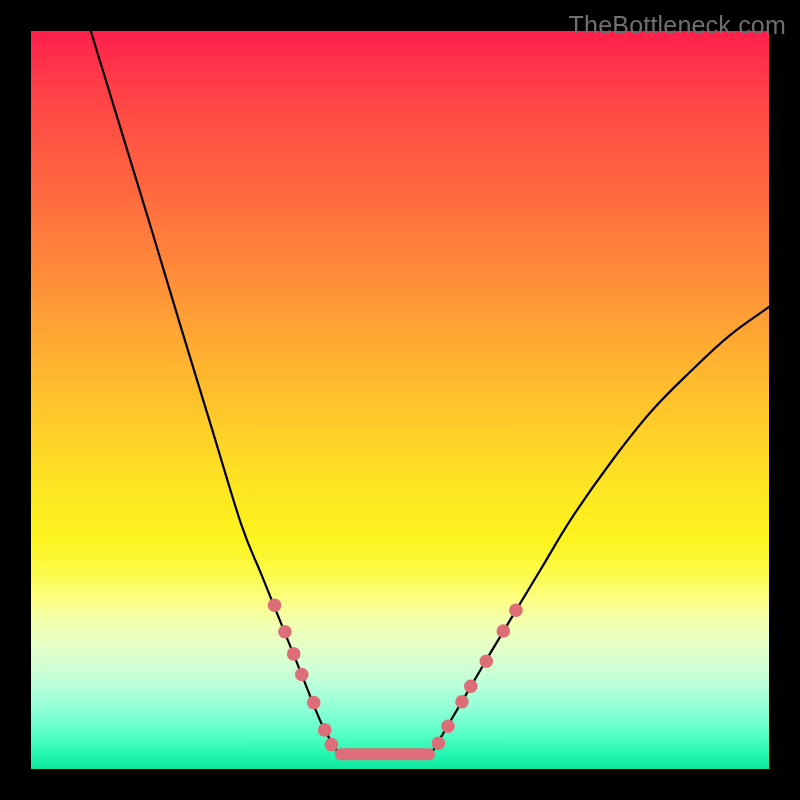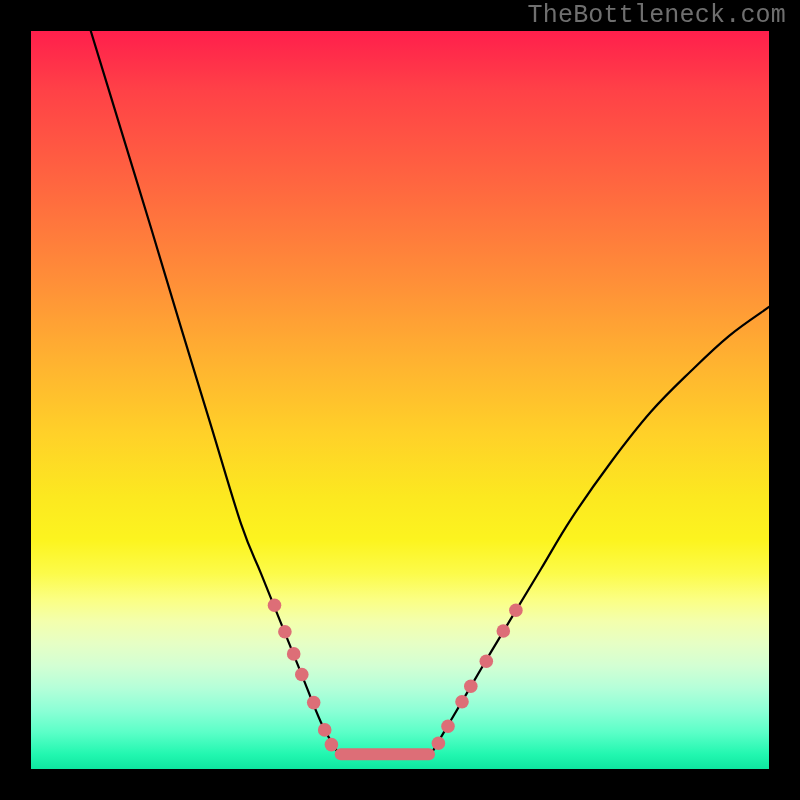--- a/index.html
+++ b/index.html
@@ -12,28 +12,27 @@
     font-family: Arial, Helvetica, sans-serif;
   }
   .outer {
     position: relative;
     width: 800px;
     height: 800px;
     background: #000;
   }
   .watermark {
     position: absolute;
-    top: 1px;
+    top: 11px;
     right: 14px;
     color: #6f6f6f;
     font-size: 25px;
     font-weight: 400;
     letter-spacing: 0.2px;
     z-index: 5;
-    font-family: Liberation Mono, monospace;
   }
   .plot {
     position: absolute;
     left: 31px;
     top: 31px;
     width: 738px;
     height: 738px;
     background: linear-gradient(to bottom,
       #ff1f4c 0%,
       #ff4147 8%,

